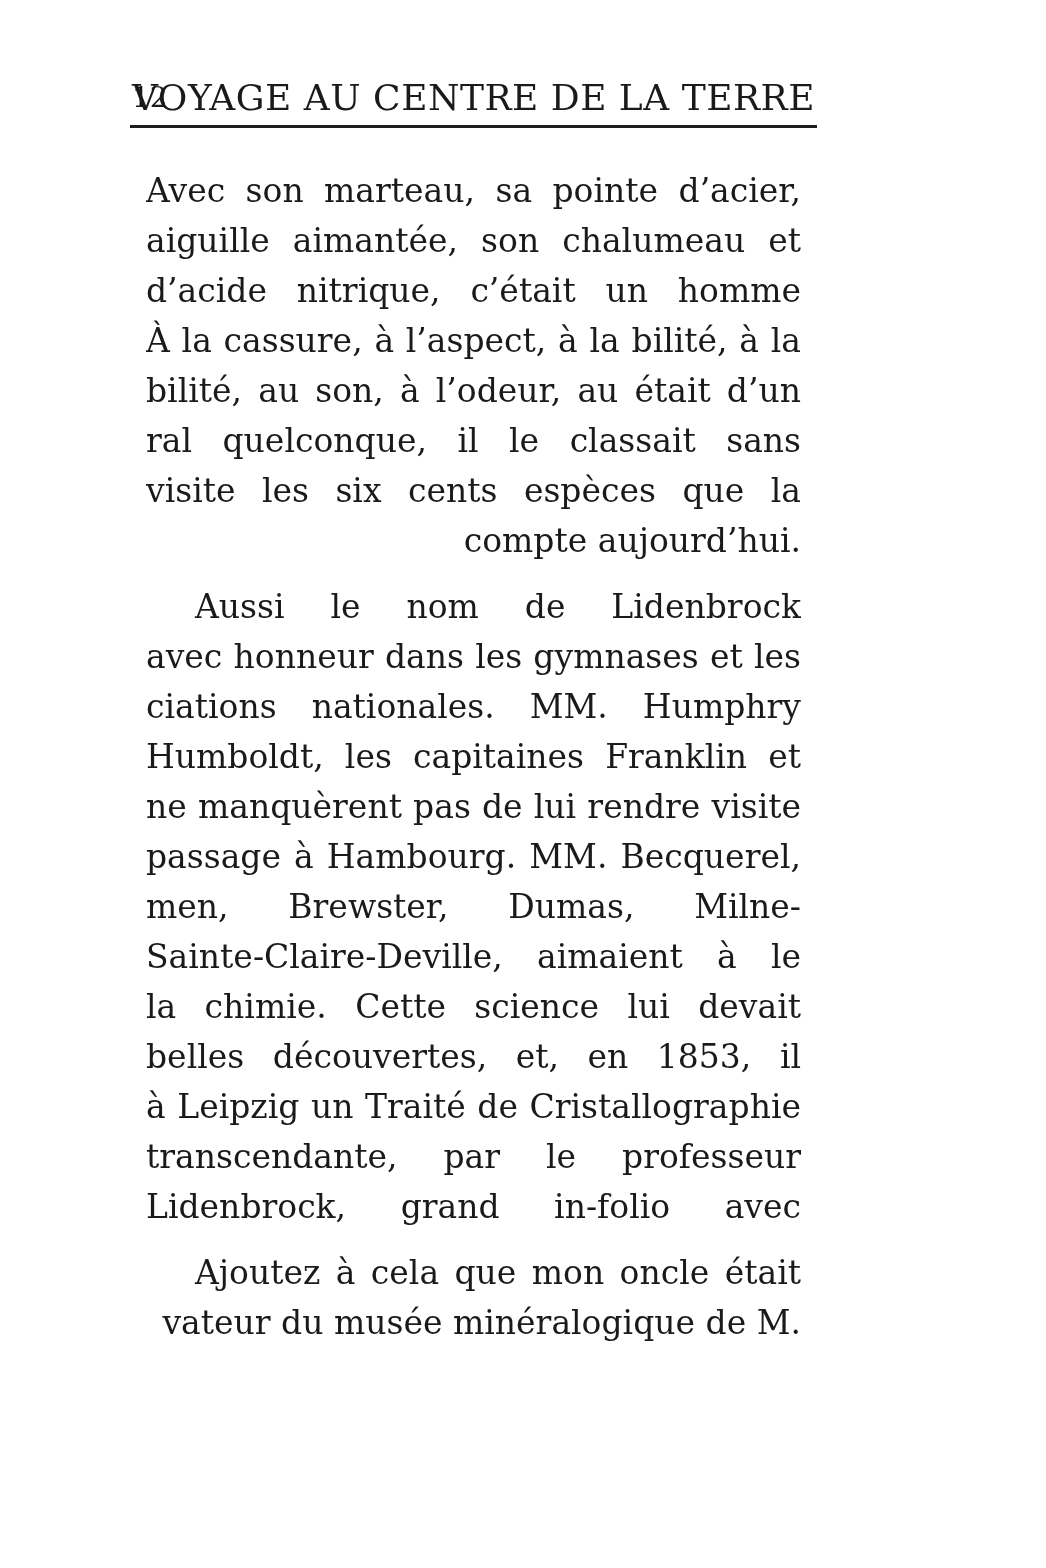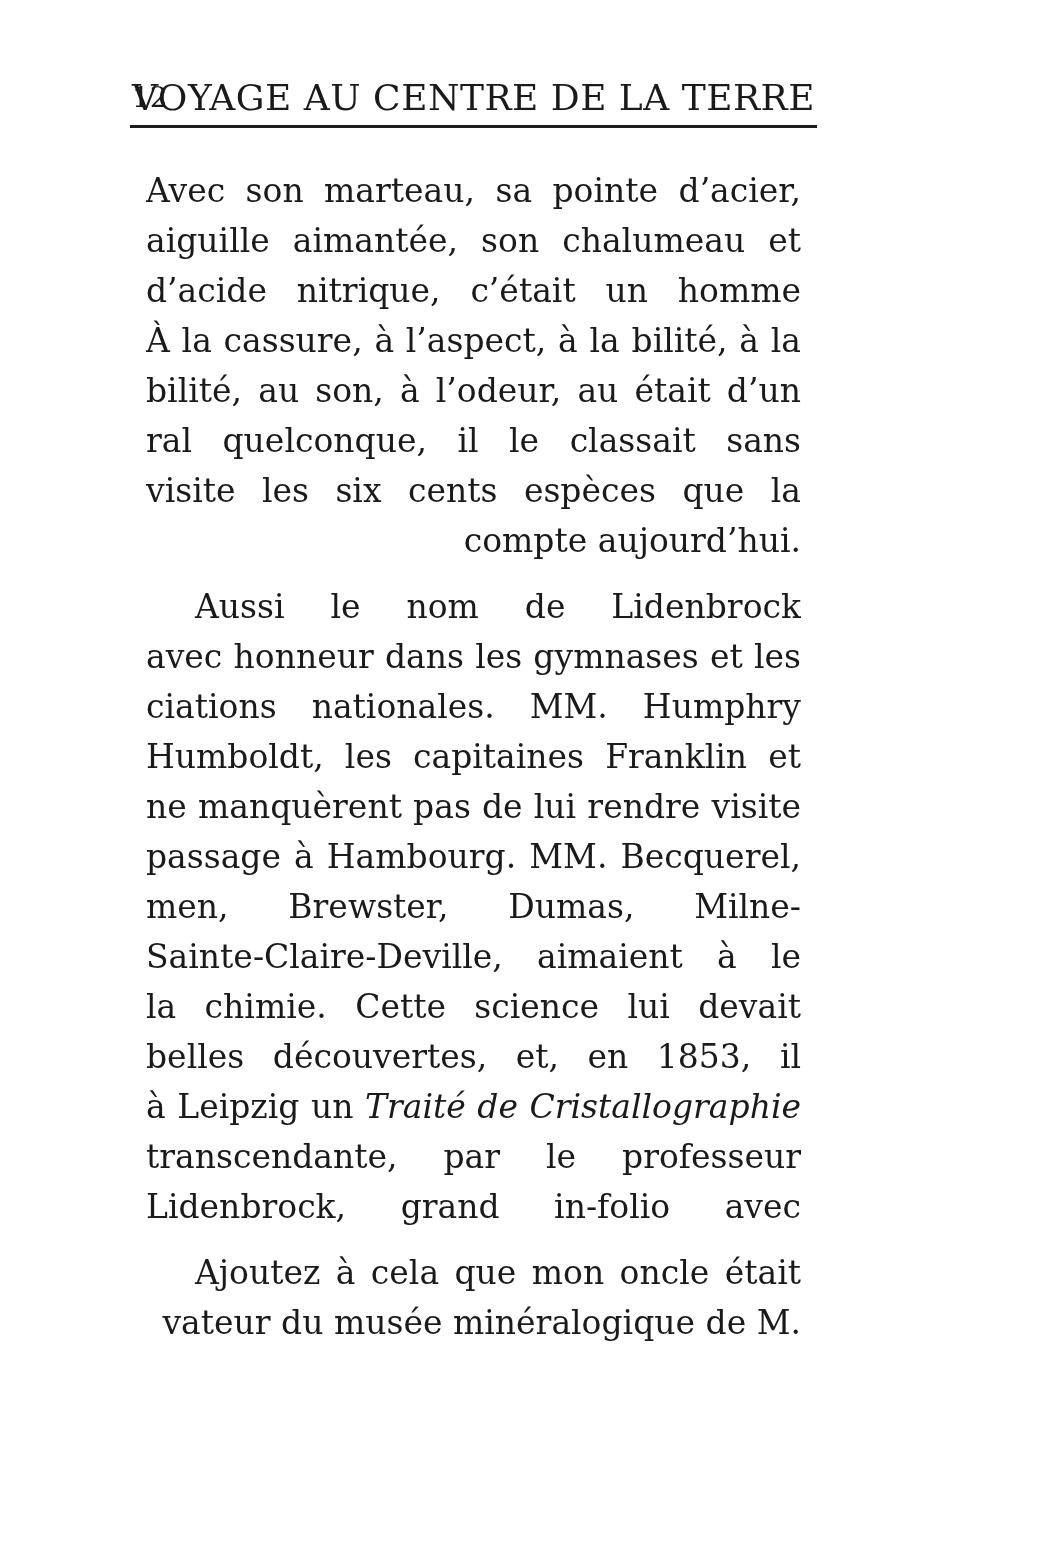--- a/index.html
+++ b/index.html
@@ -51,21 +51,21 @@
     overflow: hidden;
     text-align: justify;
     text-align-last: justify;
     white-space: normal;
   }
   .line.last {
     text-align: right;
     text-align-last: auto;
   }
   .line.indent { text-indent: 49px; }
-  .italic { font-style: italic; }
+  .italic { }
 </style>
 </head>
 <body>
 
 <div class="page">
 
   <div class="running-header">
     <span class="page-number">12</span>
     <span class="header-title">VOYAGE AU CENTRE DE LA TERRE</span>
   </div>

